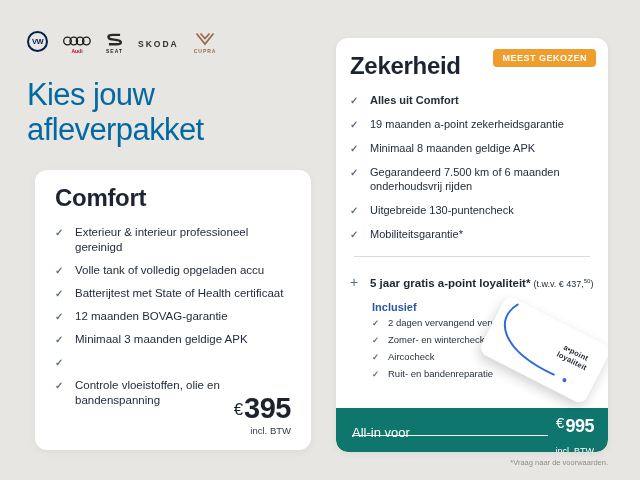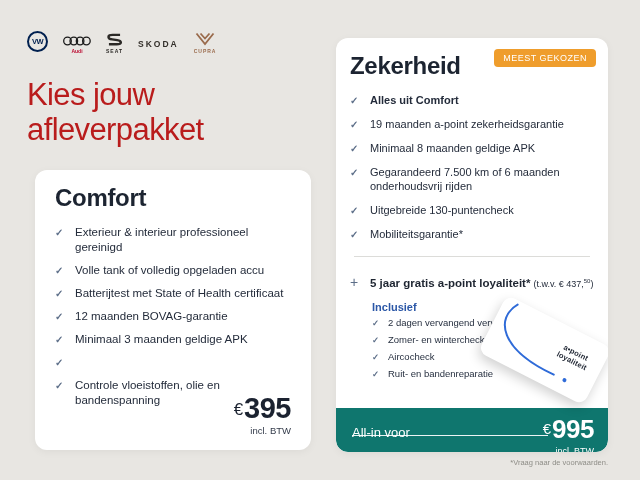--- a/index.html
+++ b/index.html
@@ -25,21 +25,21 @@
   .audi-label { color:#bb0a30; letter-spacing:0; font-weight:600; }
   .seat-label { color:#2b2926; }
   .cupra-label { color:#9a6b4c; }
   .skoda-word { font-size:8.5px; font-weight:800; letter-spacing:2px; color:#34302b; margin-top:8px; }
   .mt2{margin-top:2px;} .mt5{margin-top:5px;} .mt1{margin-top:1px;}
 
   
   .heading {
     position:absolute; left:27px; top:78px;
     font-size:31px; line-height:1.12; font-weight:500;
-    letter-spacing:-0.6px; color:#b91c1c;
+    letter-spacing:-0.6px; color:#0369a1;
   }
   .heading span { display:block; }
 
   
   .card {
     position:absolute; background:#ffffff; border-radius:12px;
     box-shadow:0 2px 8px rgba(0,0,0,0.05);
   }
   .card-comfort { left:35px; top:170px; width:276px; height:280px; padding:14px 20px; }
   .card-zekerheid { left:336px; top:38px; width:272px; height:414px; padding:14px 14px; overflow:hidden; }
@@ -57,21 +57,21 @@
   .price-block { position:absolute; right:20px; bottom:14px; text-align:right; }
   .price-line { color:#1b2230; white-space:nowrap; }
   .price-cur { font-size:17px; font-weight:500; vertical-align:3px; margin-right:1px; }
   .price-amt { font-size:29px; font-weight:600; letter-spacing:-0.5px; }
   .price-vat { font-size:9.5px; color:#333b4a; font-weight:500; margin-top:0px; }
 
   
   .badge {
     position:absolute; top:11px; right:12px;
     background:#ef9d2c; color:#ffffff;
-    font-size:9px; font-weight:400; letter-spacing:0.5px;
+    font-size:9px; font-weight:700; letter-spacing:0.5px;
     padding:4px 9px; border-radius:4px; z-index:4;
   }
 
   
   .divider { border-top:1px solid #dcdcd9; margin:14px 4px 0 4px; }
   .loyalty-row { display:flex; gap:8px; margin-top:16px; align-items:baseline; }
   .plus { color:#5c6e88; font-size:14px; font-weight:500; flex:0 0 12px; }
   .loyalty-title { font-size:11.5px; font-weight:700; color:#1e2531; }
   .loyalty-value { font-size:9px; font-weight:400; color:#242c3b; margin-left:3px; white-space:nowrap; }
   .loyalty-value sup { font-size:6px; }
@@ -98,21 +98,21 @@
 
   
   .price-bar {
     position:absolute; left:0; right:0; bottom:0; height:44px;
     background:#0f766e; border-radius:0 0 12px 12px; z-index:2; color:#ffffff;
   }
   .allin-label { position:absolute; left:16px; top:17px; font-size:13px; font-weight:500; }
   .allin-line { position:absolute; left:16px; bottom:16px; width:196px; height:1px; background:rgba(255,255,255,0.92); }
   .bar-price { position:absolute; right:14px; top:6px; white-space:nowrap; }
   .bar-cur { font-size:15px; font-weight:500; vertical-align:4px; margin-right:1px; }
-  .bar-amt { font-size:26px; font-weight:600; letter-spacing:-0.5px;margin-top:7px; }
+  .bar-amt { font-size:18px; font-weight:600; letter-spacing:-0.5px;margin-top:7px; }
   .bar-vat { position:absolute; right:14px; top:38px; font-size:9px; font-weight:500; }
 
   
   .footnote {
     position:absolute; left:336px; top:458px; width:272px;
     text-align:right; font-size:7.5px; color:#8e8d87;
   }
 </style>
 </head>
 <body>

